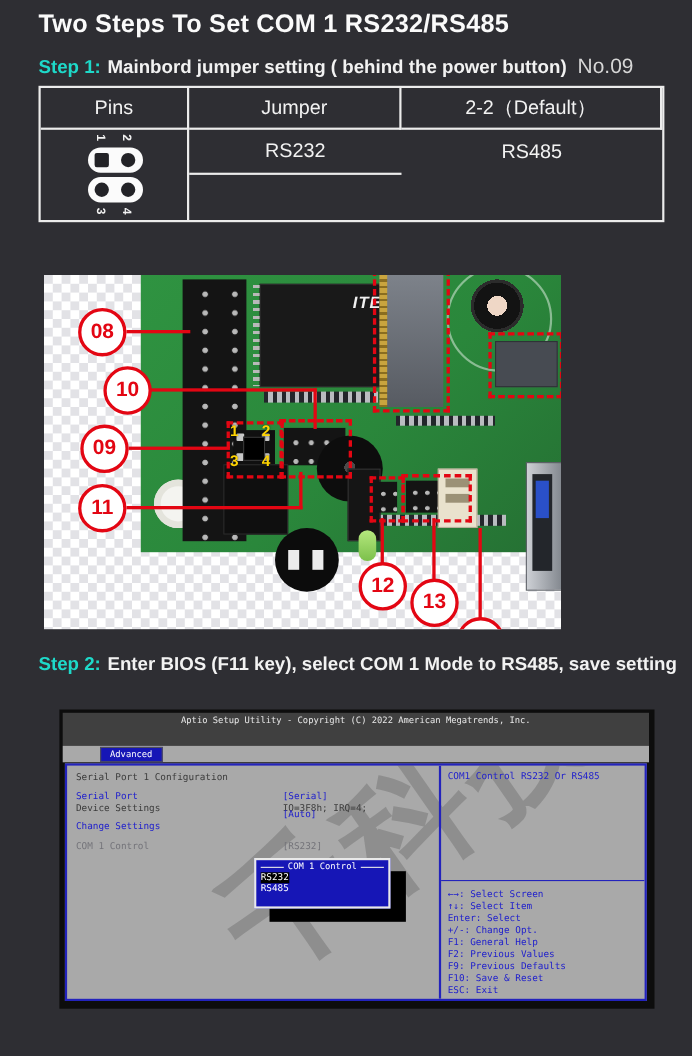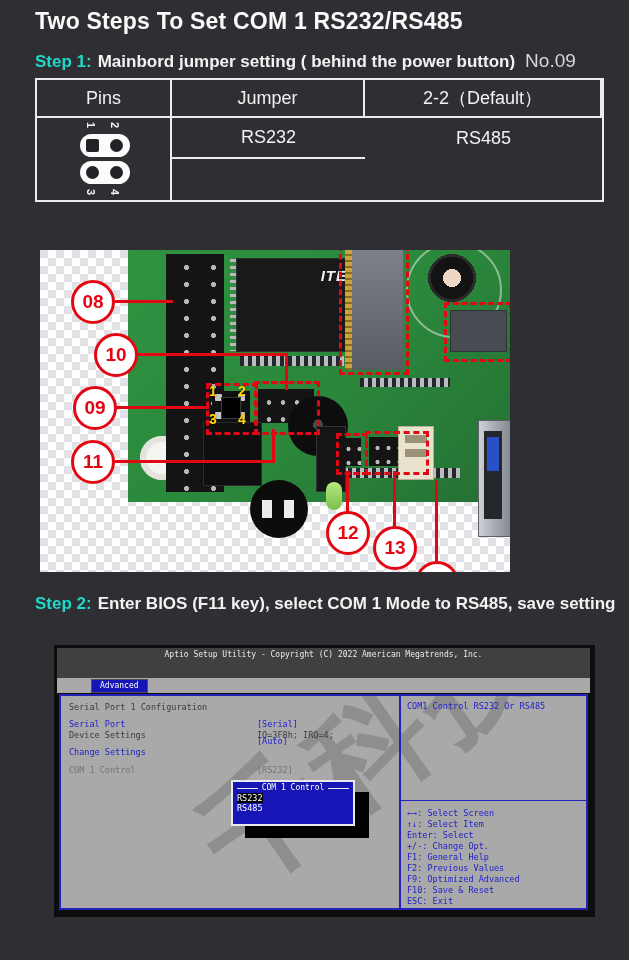--- a/index.html
+++ b/index.html
@@ -266,21 +266,21 @@
       <div class="b-right">
         <div class="abs b-help">COM1 Control RS232 Or RS485</div>
         <div class="abs b-div"></div>
         <div class="abs b-keys">
           <div>←→: Select Screen</div>
           <div>↑↓: Select Item</div>
           <div>Enter: Select</div>
           <div>+/-: Change Opt.</div>
           <div>F1: General Help</div>
           <div>F2: Previous Values</div>
-          <div>F9: Optimized Advanced</div>
+          <div>F9: Previous Defaults</div>
           <div>F10: Save &amp; Reset</div>
           <div>ESC: Exit</div>
         </div>
       </div>
     </div>
   </div>
 
 </div>
 
 </body></html>

